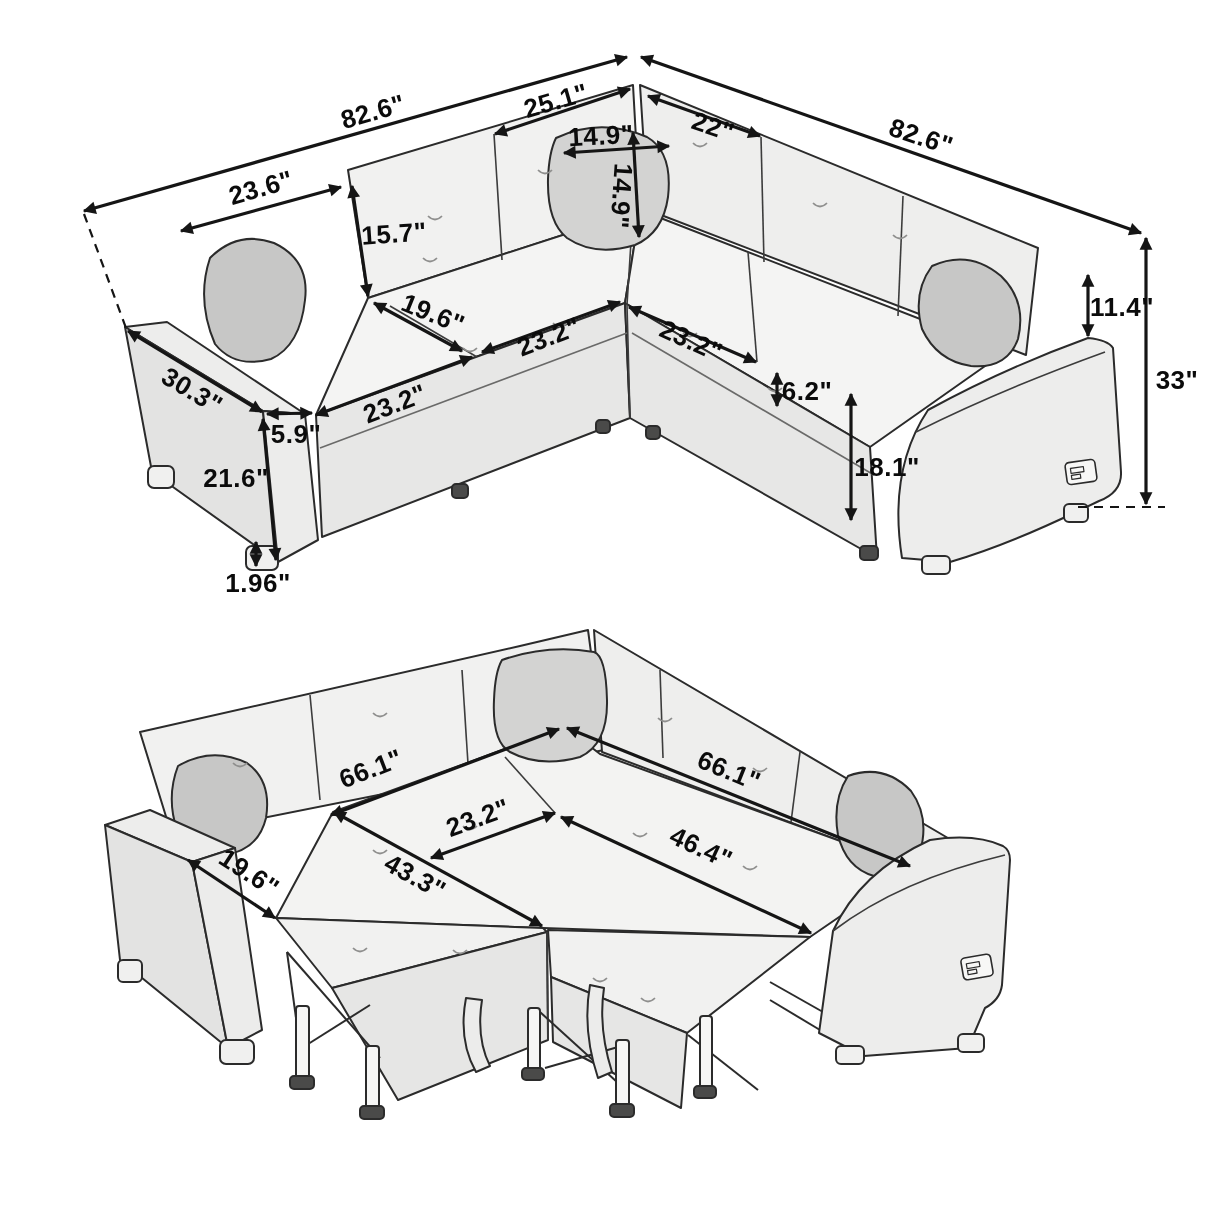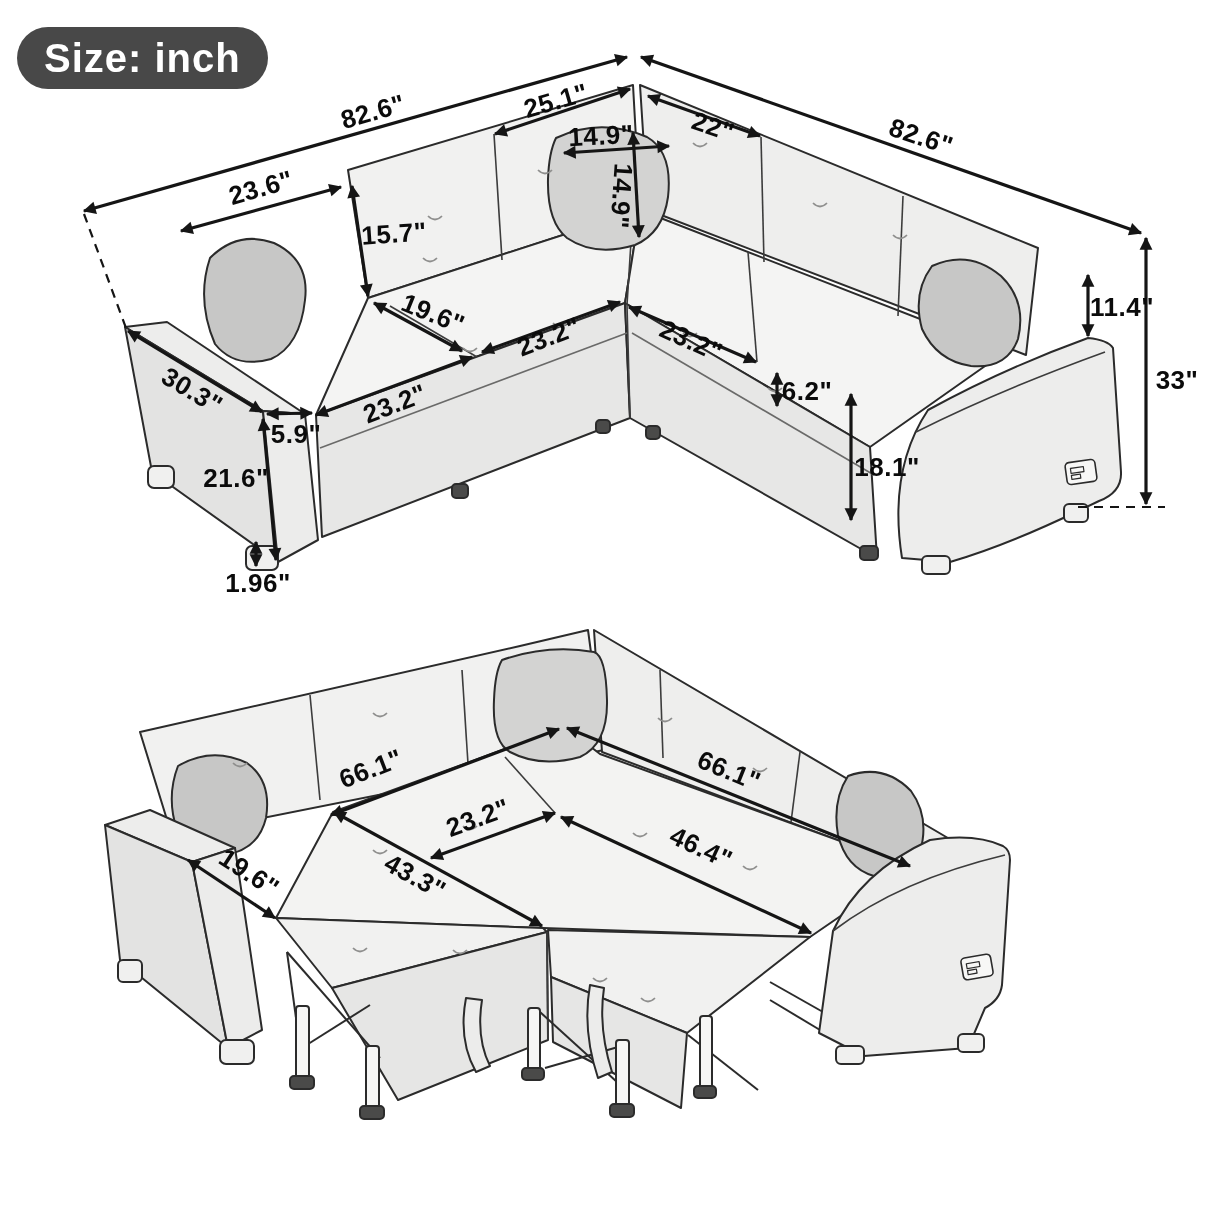--- a/index.html
+++ b/index.html
@@ -191,21 +191,20 @@
   <g>
     <line class="dimline" marker-start="url(#mA)" marker-end="url(#mA)" x1="331" y1="815" x2="559" y2="729"></line>
     <line class="dimline" marker-start="url(#mA)" marker-end="url(#mA)" x1="567" y1="728" x2="910" y2="866"></line>
     <line class="dimline" marker-start="url(#mA)" marker-end="url(#mA)" x1="431" y1="858" x2="555" y2="813"></line>
     <line class="dimline" marker-start="url(#mA)" marker-end="url(#mA)" x1="561" y1="817" x2="811" y2="933"></line>
     <line class="dimline" marker-start="url(#mA)" marker-end="url(#mA)" x1="334" y1="812" x2="542" y2="926"></line>
     <line class="dimline" marker-start="url(#mA)" marker-end="url(#mA)" x1="188" y1="860" x2="275" y2="918"></line>
   </g>
 </svg>
 
-<div class="badge">Size: inch</div>
 
 <div class="dim" style="left:373px;top:112px;--r:-16deg">82.6"</div>
 <div class="dim" style="left:556px;top:101px;--r:-16deg">25.1"</div>
 <div class="dim" style="left:921px;top:137px;--r:18.5deg">82.6"</div>
 <div class="dim" style="left:713px;top:127px;--r:19deg">22"</div>
 <div class="dim" style="left:601px;top:136px;--r:-3deg">14.9"</div>
 <div class="dim" style="left:621px;top:196px;--r:94deg">14.9"</div>
 <div class="dim" style="left:261px;top:188px;--r:-16deg">23.6"</div>
 <div class="dim" style="left:394px;top:234px;--r:-4deg">15.7"</div>
 <div class="dim" style="left:433px;top:314px;--r:22deg">19.6"</div>

